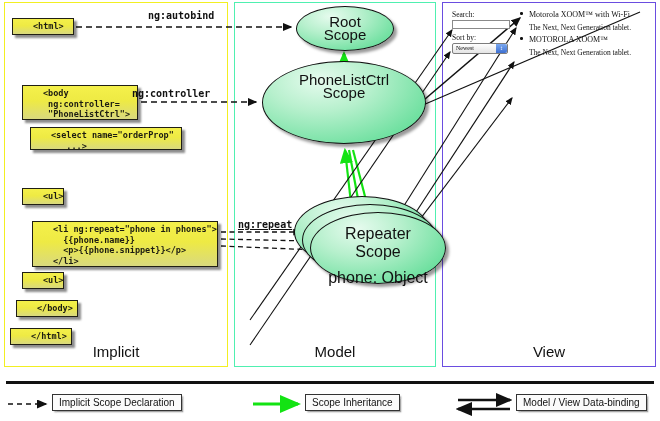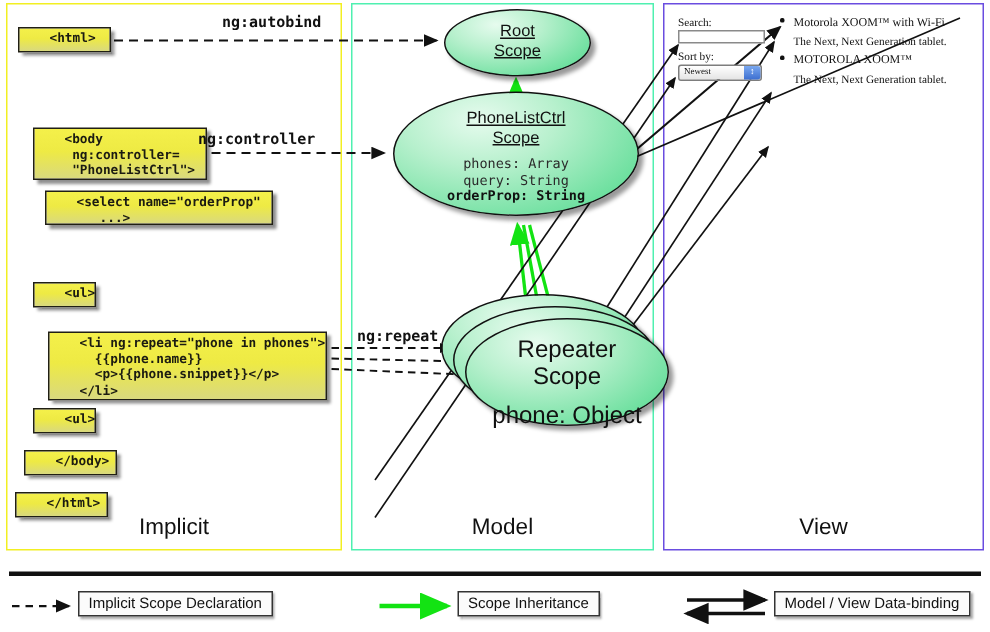--- a/index.html
+++ b/index.html
@@ -34,21 +34,21 @@
   #b-ul2    {left:22px; top:272px; width:42px;  height:17px;}
   #b-bodyend{left:16px; top:300px; width:62px;  height:17px;}
   #b-htmlend{left:10px; top:328px; width:62px;  height:17px;}
 
   
   .scope{position:absolute;box-sizing:border-box;border-radius:50%;
          border:1.5px solid #111;
          background:radial-gradient(ellipse at 35% 22%, #e6fbee 0%, #b7f0cd 35%, #6fe0a0 78%, #49cc86 100%);
          box-shadow:3px 3px 3px rgba(0,0,0,.4);
          text-align:center;color:#111;}
-  .scope .sname{font-family:"Liberation Sans",sans-serif;font-size:11px;line-height:13px;text-decoration:underline;}
+  .scope .sname{font-family:"Liberation Sans",sans-serif;font-size:15px;line-height:13px;}
   .scope .sprops{font-family:"DejaVu Sans Mono","Liberation Mono",monospace;
                  font-size:9px;line-height:10.5px;color:#2b2b2b;}
 
   #sc-root{left:296px;top:6px;width:98px;height:45px;}
   #sc-root .sname{padding-top:8px;}
   #sc-ctrl{left:262px;top:61px;width:164px;height:83px;}
   #sc-ctrl .sname{padding-top:11px;}
   #sc-ctrl .sprops{padding-top:6px;}
   .bold-prop{font-weight:bold;color:#111;}
 
@@ -83,21 +83,21 @@
   .v-item{position:relative;margin-bottom:3px;}
   .v-bullet{position:absolute;left:0;top:2px;width:2.5px;height:2.5px;border-radius:50%;background:#111;}
   .v-name{font-family:"Liberation Serif","DejaVu Serif",serif;font-size:8px;color:#111;margin-left:9px;}
   .v-snip{font-family:"Liberation Serif","DejaVu Serif",serif;font-size:7.5px;color:#111;margin-left:9px;margin-top:4px;}
 
   
   .edge-label{position:absolute;font-family:"DejaVu Sans Mono","Liberation Mono",monospace;
               font-size:10px;font-weight:bold;color:#111;}
   #lbl-autobind  {left:148px;top:10px;}
   #lbl-controller{left:132px;top:88px;}
-  #lbl-repeat    {left:238px;top:219px;}
+  #lbl-repeat    {left:238px;top:219px;text-decoration:underline;}
 
   
   #legend-rule{position:absolute;left:6px;top:381px;width:648px;height:2.5px;background:#111;}
   .lg-box{position:absolute;box-sizing:border-box;background:#fbfbfb;
           border:1px solid #333;box-shadow:1.5px 1.5px 1.5px rgba(0,0,0,.35);
           font-family:"Liberation Sans",sans-serif;font-size:10px;color:#111;
           text-align:center;padding:2px 6px;white-space:nowrap;}
   #lg-implicit{left:52px; top:394px;}
   #lg-inherit {left:305px;top:394px;}
   #lg-binding {left:516px;top:394px;}
@@ -216,25 +216,20 @@
       <span>Root</span><br>
       <span>Scope</span>
     </div>
   </div>
 
   <div class="scope" id="sc-ctrl">
     <div class="sname">
       <span>PhoneListCtrl</span><br>
       <span>Scope</span>
     </div>
-    <div class="sprops">
-      <div>phones: Array</div>
-      <div>query: String</div>
-      <div class="bold-prop">orderProp: String</div>
-    </div>
   </div>
 
   <div class="rep" id="rep-back2"></div>
   <div class="rep" id="rep-back1"></div>
   <div class="rep" id="rep-front">
     <div class="sname">
       <span>Repeater</span><br>
       <span>Scope</span>
     </div>
     <div class="sprops">

